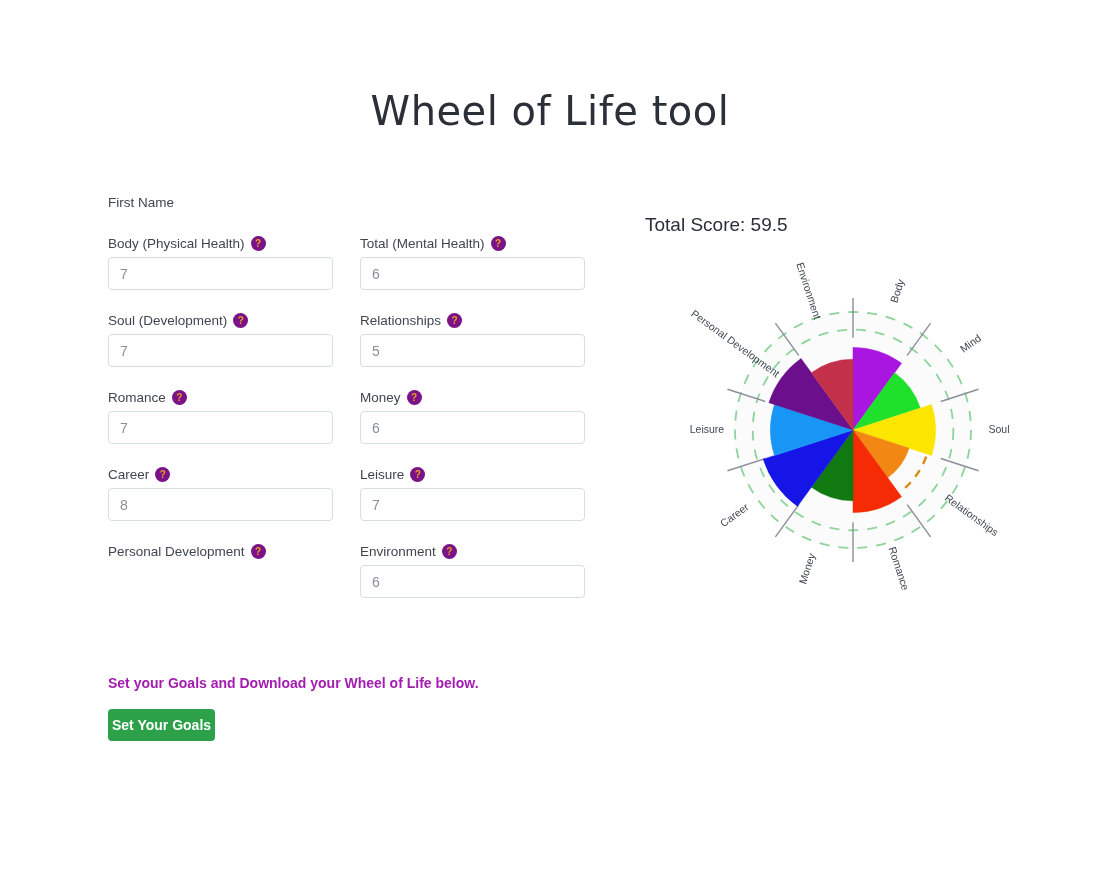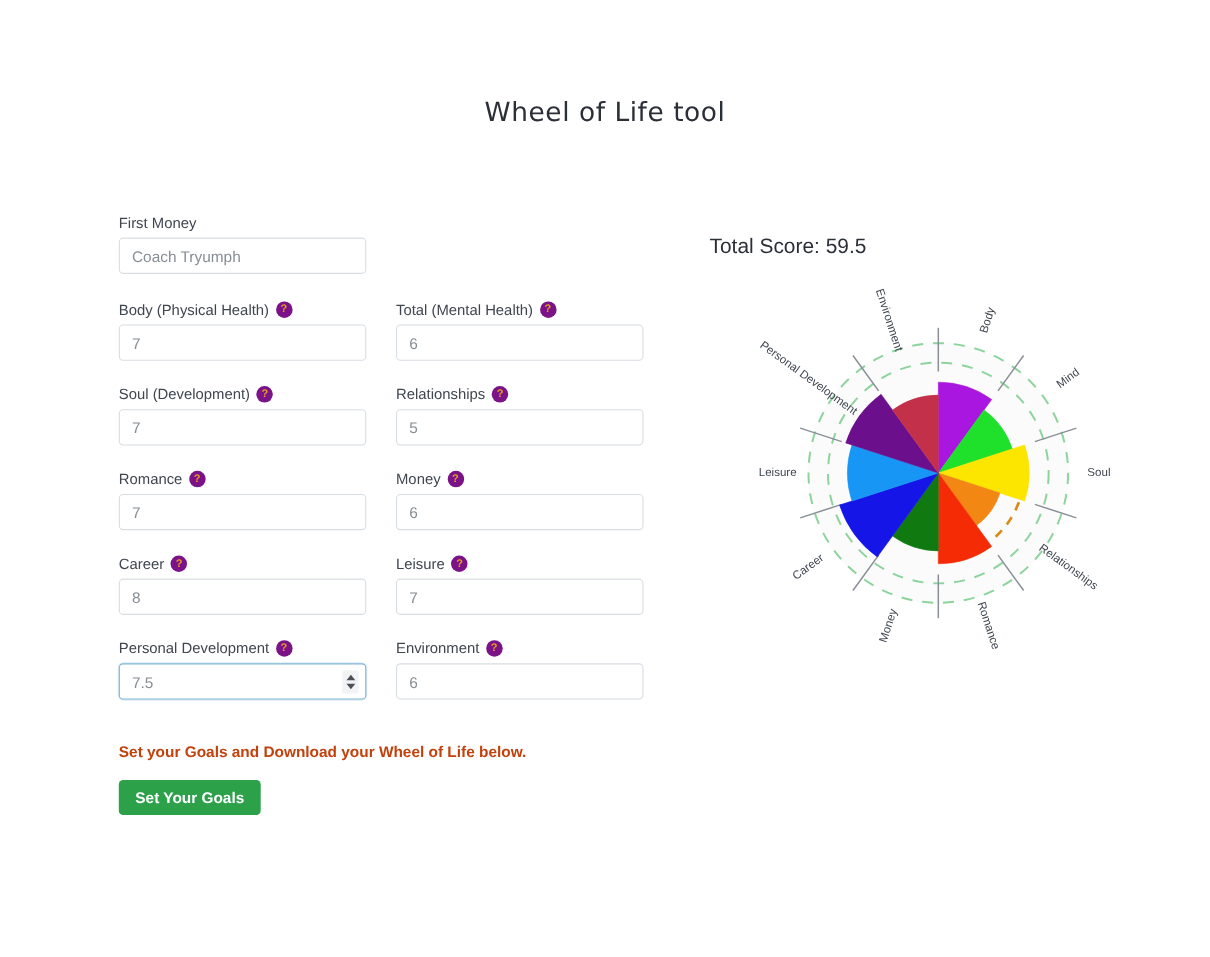--- a/index.html
+++ b/index.html
@@ -19,21 +19,21 @@
   }
 
   
   .page-title {
     position: absolute;
     left: 0;
     top: 88px;
     width: 1100px;
     text-align: center;
     font-family: "DejaVu Sans", sans-serif;
-    font-size: 24px;
+    font-size: 40px;
     font-weight: 400;
     letter-spacing: 0.5px;
     color: #2b2f38;
     white-space: nowrap;
   }
 
   
   .form-pane {
     position: absolute;
     left: 108px;
@@ -123,35 +123,35 @@
   .spin-up { border-bottom: 5px solid #495057; }
   .spin-down { border-top: 5px solid #495057; }
 
   
   .goal-note {
     position: absolute;
     left: 108px;
     top: 675px;
     font-size: 14px;
     font-weight: bold;
-    color: #c2410c;
+    color: #a21caf;
     white-space: nowrap;
   }
   .goals-button {
     position: absolute;
     left: 108px;
     top: 709px;
     background: #2CA14A;
     color: #ffffff;
     border: none;
     border-radius: 4px;
     font-family: "Liberation Sans", sans-serif;
     font-size: 14px;
     font-weight: bold;
-    padding: 9px 15px;
+    padding: 9px 4px;
     cursor: pointer;
     line-height: 1;
   }
 
   
   .chart-pane {
     position: absolute;
     left: 620px;
     top: 200px;
     width: 460px;
@@ -179,24 +179,21 @@
 </style>
 </head>
 <body>
 
 <div class="page-title">Wheel of Life tool</div>
 
 <div class="form-pane">
 
   <div class="row-first-name">
     <div class="field-label">
-      <span>First Money</span>
-    </div>
-    <div class="text-input" placeholder="Coach Tryumph">
-      <span>Coach Tryumph</span>
+      <span>First Name</span>
     </div>
   </div>
 
   <div class="grid-rows" id="score-grid">
       <div class="grid-row">
         <div class="grid-cell">
           <div class="field-label">
             <span>Body (Physical Health)</span>
             <span class="help-badge">?</span>
           </div>
@@ -272,27 +269,20 @@
           <div class="text-input">
             <span>7</span>
           </div>
         </div>
       </div>
       <div class="grid-row">
         <div class="grid-cell">
           <div class="field-label">
             <span>Personal Development</span>
             <span class="help-badge">?</span>
-          </div>
-          <div class="text-input focused">
-            <span>7.5</span>
-            <span class="spinner">
-              <span class="spin-up"></span>
-              <span class="spin-down"></span>
-            </span>
           </div>
         </div>
         <div class="grid-cell">
           <div class="field-label">
             <span>Environment</span>
             <span class="help-badge">?</span>
           </div>
           <div class="text-input">
             <span>6</span>
           </div>

